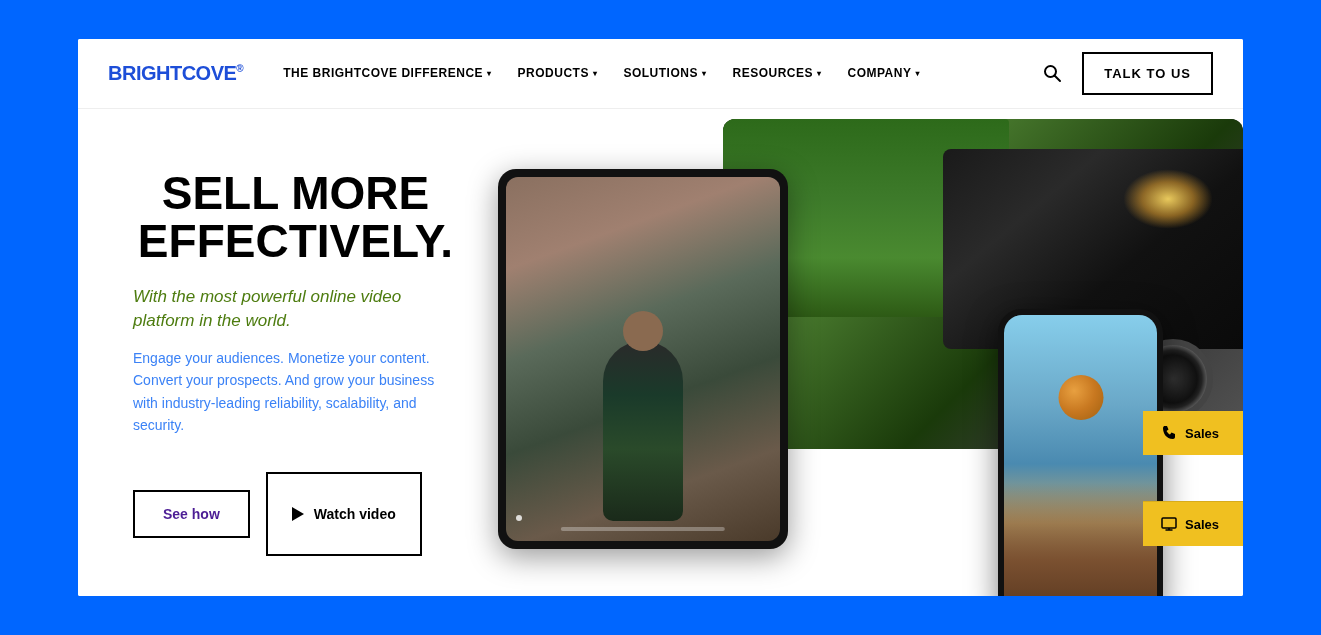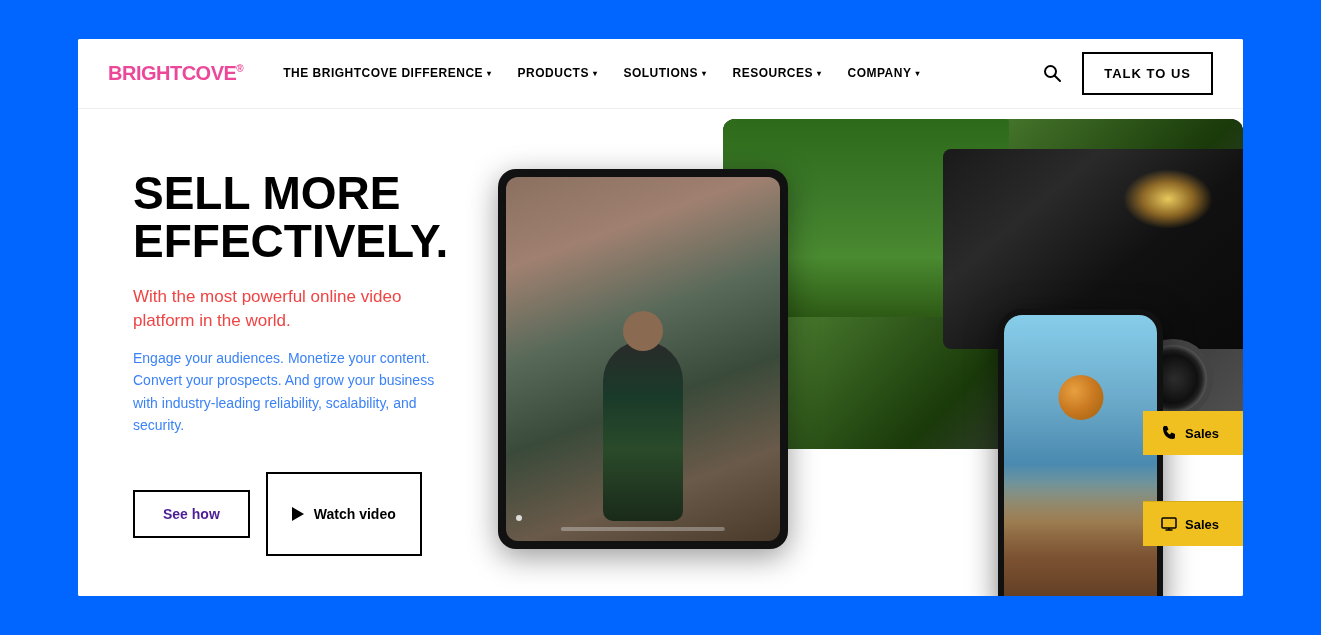--- a/index.html
+++ b/index.html
@@ -24,21 +24,21 @@
       align-items: center;
       padding: 0 30px;
       height: 70px;
       border-bottom: 1px solid #eee;
       background: white;
     }
     .logo {
       font-weight: 900;
       font-size: 20px;
       letter-spacing: -0.5px;
-      color: #ec4899;
+      color: #1d4ed8;
       margin-right: 30px;
       white-space: nowrap;
     }
     .logo sup {
       font-size: 10px;
       vertical-align: super;
     }
     .nav {
       display: flex;
       align-items: center;
@@ -108,26 +108,28 @@
       justify-content: center;
       z-index: 2;
     }
     .hero-headline {
       font-size: 46px;
       font-weight: 900;
       line-height: 1.05;
       color: #000;
       text-transform: uppercase;
       margin-bottom: 20px;
+      text-align: center;
     }
     .hero-subhead {
       font-size: 17px;
-      color: #ef4444;
+      color: #4d7c0f;
       margin-bottom: 14px;
       line-height: 1.4;
+      font-style: italic;
     }
     .hero-body {
       font-size: 14px;
       color: #3b82f6;
       line-height: 1.6;
       margin-bottom: 36px;
     }
     .hero-buttons {
       display: flex;
       gap: 16px;

